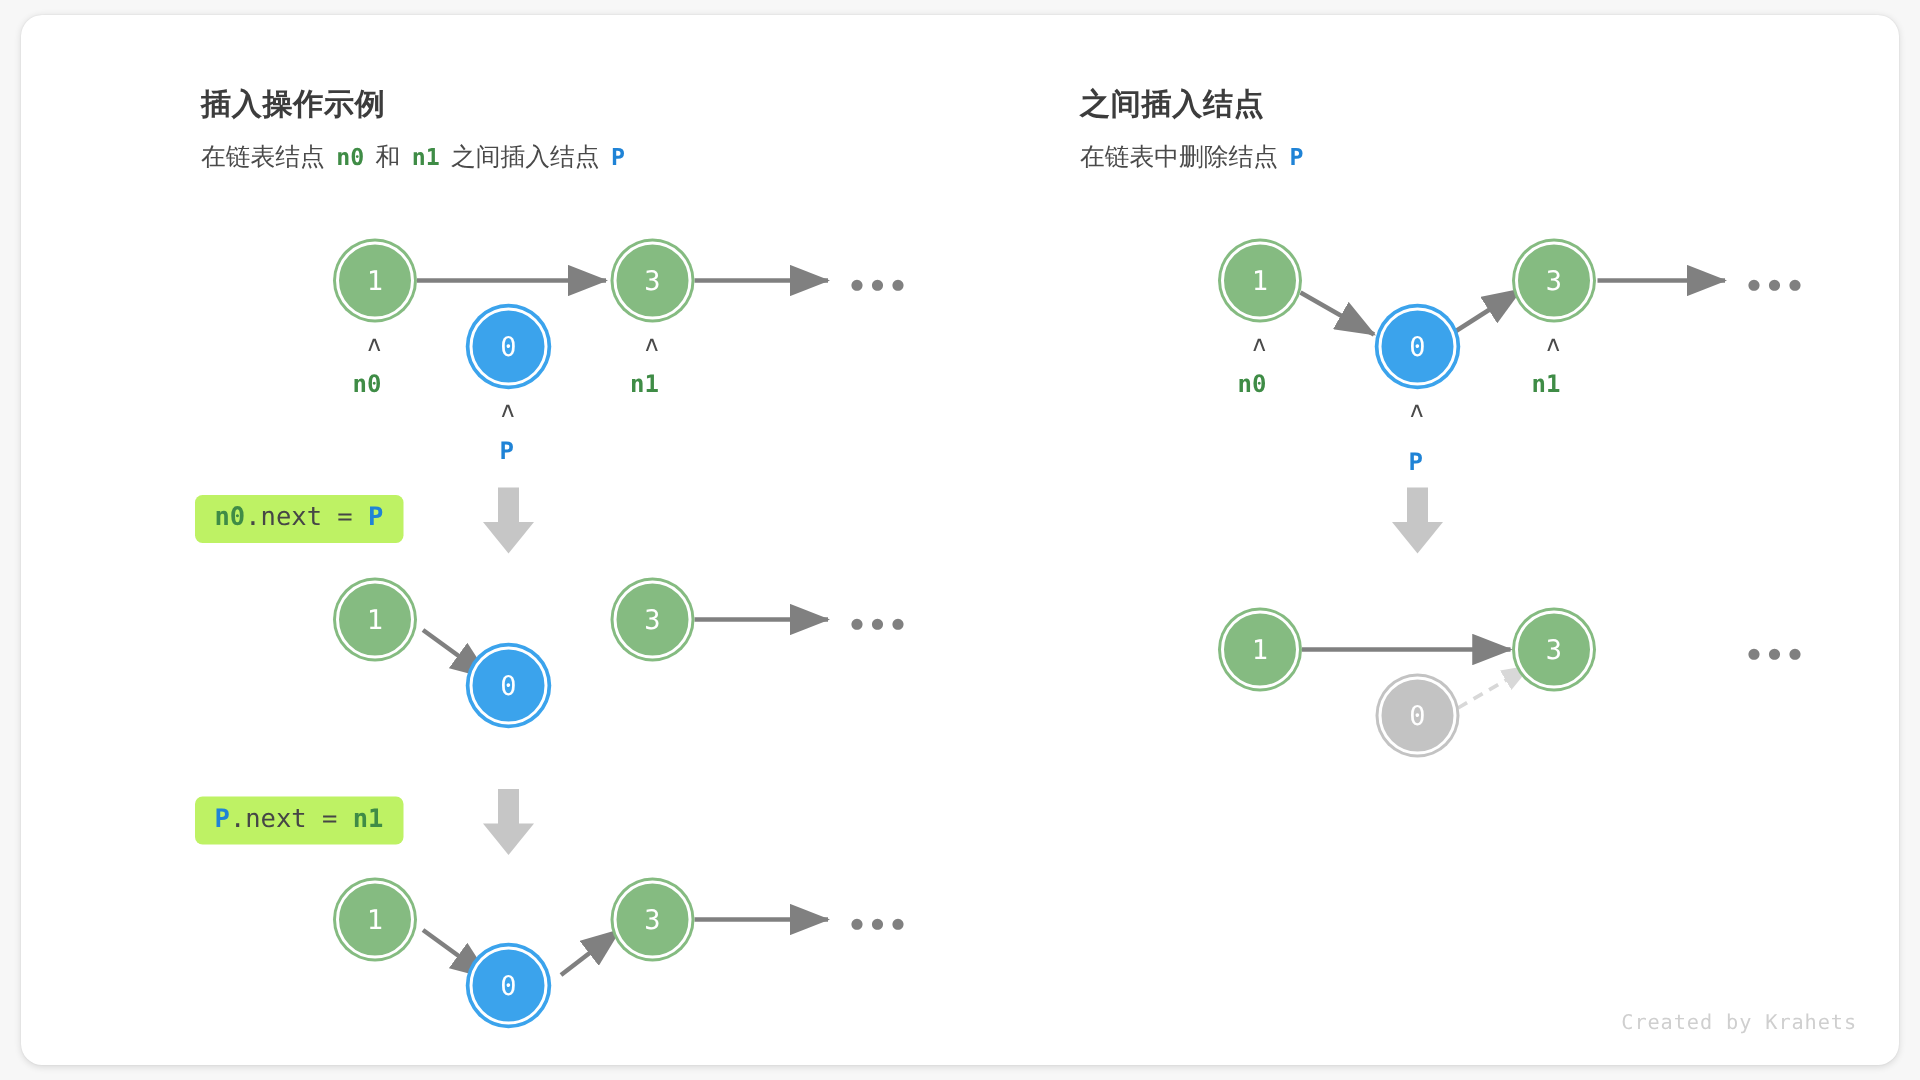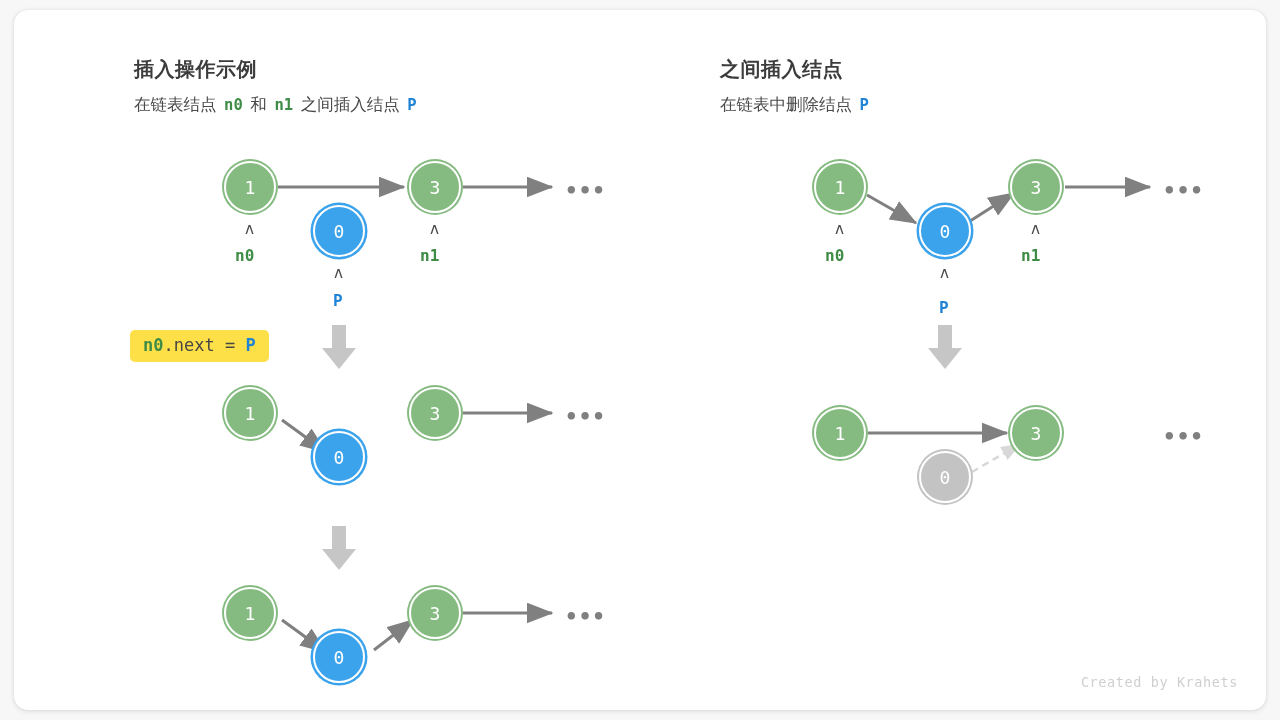--- a/index.html
+++ b/index.html
@@ -104,21 +104,21 @@
     font-size: 21px;
     font-weight: bold;
     color: #808080;
     letter-spacing: 1px;
     line-height: 1;
   }
 
   
   .codechip {
     position: absolute;
-    background: #fde047;
+    background: #bef264;
     border-radius: 5px;
     padding: 7px 13px 8px 13px;
     font-family: "DejaVu Sans Mono", monospace;
     font-size: 17px;
     color: #464646;
     white-space: nowrap;
     line-height: 1;
   }
   .codechip .kw { font-weight: bold; }
 
@@ -213,20 +213,23 @@
       <span>1</span>
       </div>
     <div class="node blue" style="left:299px; top:421px;">
       <span>0</span>
       </div>
     <div class="node green" style="left:395px; top:377px;">
       <span>3</span>
       </div>
     <div class="ellipsis" style="left:551px; top:397px;">•••</div>
 
+    <div class="codechip" style="left:116px; top:521px;">
+      <span class="kw b">P</span><span>.next = </span><span class="kw g">n1</span>
+    </div>
     <div class="downarrow" style="left:308px; top:516px;">
       <div class="stem"></div>
         <div class="head"></div>
     </div>
 
     <svg class="arrowlayer">
       <line x1="268" y1="610" x2="312" y2="642" stroke="#808080" stroke-width="3" marker-end="url(#ah-gray)"></line>
       <line x1="360" y1="640" x2="399" y2="610" stroke="#808080" stroke-width="3" marker-end="url(#ah-gray)"></line>
       <line x1="449" y1="603" x2="538" y2="603" stroke="#808080" stroke-width="3" marker-end="url(#ah-gray)"></line>
     </svg>

